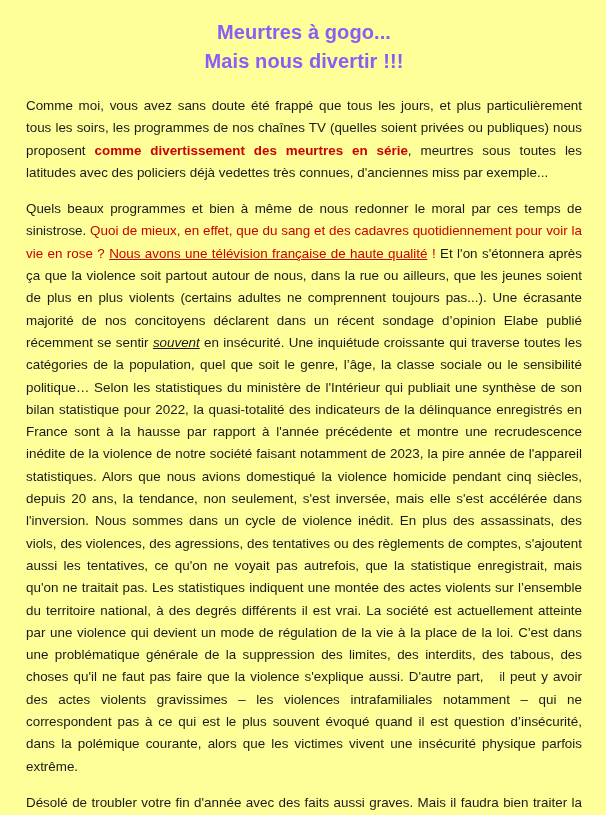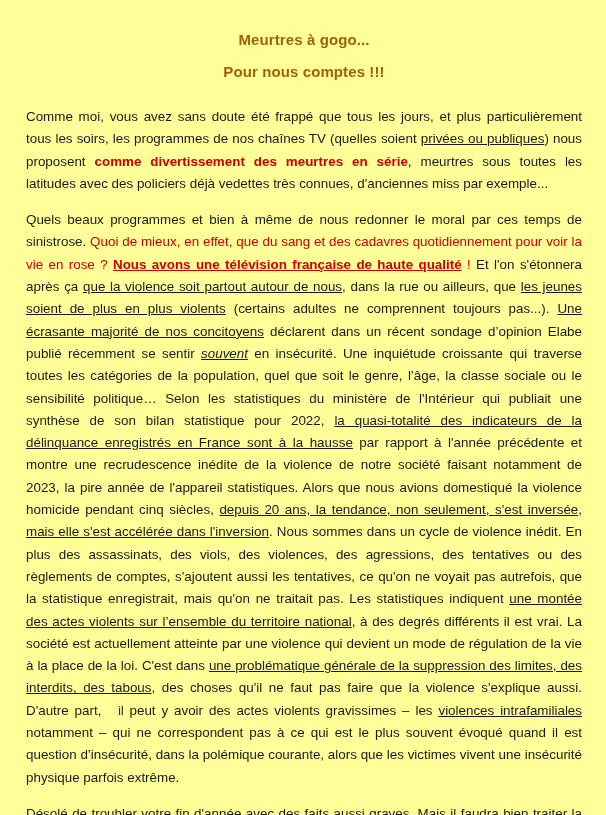--- a/index.html
+++ b/index.html
@@ -20,57 +20,57 @@
     min-height: 815px;
     box-sizing: border-box;
     background: #ffff99;
     padding: 20px 24px 18px 26px;
   }
   .title-block {
     text-align: center;
     margin: 0 0 22px 0;
   }
   .title-line {
-    color: #a16207;
+    color: #8b5cf6;
     font-weight: bold;
-    font-size: 15px;
+    font-size: 20px;
     line-height: 24px;
     letter-spacing: 0.1px;
-    margin: 8px;
+    margin: 0;
   }
   .title-line.second {
     margin-top: 5px;
   }
   p.para {
     margin: 0 0 14px 0;
     font-size: 13.4px;
     line-height: 22.3px;
     text-align: justify;
     text-justify: inter-word;
     color: #1a1a1a;
   }
   p.para:last-child {
     margin-bottom: 12px;
   }
   .b { font-weight: normal; }
-  .u { text-decoration: underline; }
+  .u { }
   .red { color: #cc0000; }
   .redbu { color: #cc0000; font-weight: bold; }
-  .redu { color: #cc0000; text-decoration: underline; font-weight: bold; }
+  .redu { color: #cc0000; text-decoration: underline; }
   .biu { font-weight: normal; font-style: italic; text-decoration: underline; }
   .small { font-size: 12px; margin-left: 11px; }
 </style>
 </head>
 <body>
 
 <div class="page">
 
   <div class="title-block">
     <div class="title-line">Meurtres à gogo...</div>
-    <div class="title-line second">Pour nous comptes !!!</div>
+    <div class="title-line second">Mais nous divertir !!!</div>
   </div>
 
   <p class="para"><span>Comme moi, vous avez sans doute été frappé que tous les jours, et plus particulièrement tous les soirs, </span><span class="b">les programmes de nos chaînes TV</span><span> (quelles soient </span><span class="u">privées ou publiques</span><span>) nous proposent </span><span class="redbu">comme divertissement des meurtres en série</span><span>, meurtres sous toutes les latitudes avec des policiers déjà vedettes très connues, d'anciennes miss par exemple...</span></p>
 
   <p class="para"><span>Quels beaux programmes et bien à même de nous redonner le moral par ces temps de sinistrose. </span><span class="red">Quoi de mieux, en effet, que du sang et des cadavres quotidiennement pour voir la vie en rose ? </span><span class="redu">Nous avons une télévision française de haute qualité</span><span class="red"> !</span><span> Et l'on s'étonnera après ça </span><span class="u">que la violence soit partout autour de nous</span><span>, dans la rue ou ailleurs, que </span><span class="u">les jeunes soient de plus en plus violents</span><span> (certains adultes ne comprennent toujours pas...). </span><span class="u">Une écrasante majorité de nos concitoyens</span><span> déclarent dans un récent sondage d’opinion Elabe publié récemment </span><span class="b">se sentir </span><span class="biu">souvent</span><span class="b"> en insécurité</span><span>. Une inquiétude croissante qui traverse toutes les catégories de la population, quel que soit le genre, l’âge, la classe sociale ou le sensibilité politique… Selon les statistiques du ministère de l'Intérieur qui publiait une synthèse de son bilan statistique pour 2022, </span><span class="u">la quasi-totalité des indicateurs de la délinquance enregistrés en France sont à la hausse</span><span> par rapport à l'année précédente et montre une recrudescence inédite de la violence de notre société faisant notamment de 2023, la pire année de l'appareil statistiques. Alors que nous avions domestiqué la violence homicide pendant cinq siècles, </span><span class="u">depuis 20 ans, la tendance, non seulement, s'est inversée, mais elle s'est accélérée dans l'inversion</span><span>. Nous sommes dans un cycle de violence inédit. En plus des assassinats, des viols, des violences, des agressions, des tentatives ou des règlements de comptes, s'ajoutent aussi les tentatives, ce qu'on ne voyait pas autrefois, que la statistique enregistrait, mais qu'on ne traitait pas.  Les statistiques indiquent </span><span class="u">une montée des actes violents sur l’ensemble du territoire national</span><span>, à des degrés différents il est vrai. La société est actuellement atteinte par une violence qui devient un mode de régulation de la vie à la place de la loi. C'est dans </span><span class="u">une problématique générale de la suppression des limites, des interdits, des tabous</span><span>, des choses qu'il ne faut pas faire que la violence s'explique aussi. D'autre part, </span><span class="small">il</span><span> peut y avoir des actes violents gravissimes – les </span><span class="u">violences intrafamiliales</span><span> notamment – qui ne correspondent pas à ce qui est le plus souvent évoqué quand il est question d’insécurité, dans la polémique courante, alors que les victimes vivent une insécurité physique parfois extrême.</span></p>
 
   <p class="para"><span>Désolé de troubler votre fin d'année avec des faits aussi graves. Mais il faudra bien traiter la situation avant qu'elle ne s'aggrave encore et ne devienne ingérable...</span></p>
 
 </div>
 

